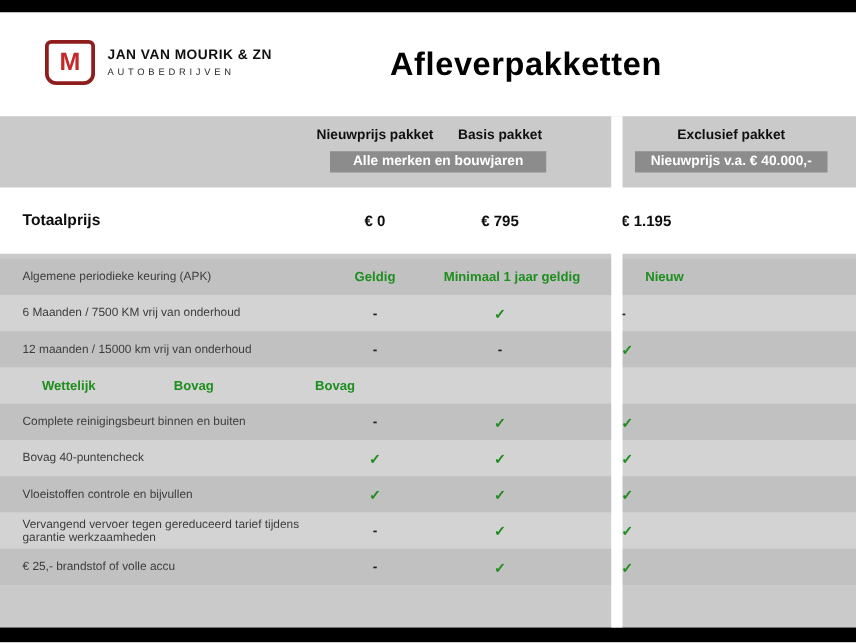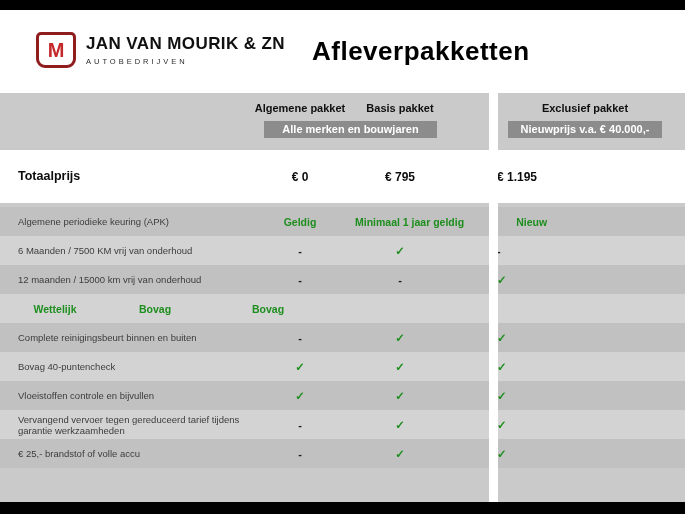--- a/index.html
+++ b/index.html
@@ -16,21 +16,21 @@
   .bar.bottom{bottom:0;height:12px;}
 
   
   .header{position:absolute;top:10px;left:0;width:685px;height:83px;background:#fff;}
   .logo{position:absolute;left:36px;top:22px;display:flex;align-items:center;gap:10px;}
   .logo-mark{
     width:40px;height:36px;border:3px solid #8f1d1d;border-radius:5px 5px 9px 9px;
     display:flex;align-items:center;justify-content:center;background:#fff;box-sizing:border-box;
   }
   .logo-mark span{color:#c42828;font-weight:bold;font-size:20px;line-height:1;}
-  .logo-name{font-size:17px;font-weight:bold;color:#101010;letter-spacing:.4px;white-space:nowrap;}
+  .logo-name{font-size:11px;font-weight:bold;color:#101010;letter-spacing:.4px;white-space:nowrap;}
   .logo-sub{font-size:7.5px;color:#2a2a2a;letter-spacing:3px;margin-top:3px;white-space:nowrap;}
   .title{
     position:absolute;left:312px;top:26px;margin:0;
     font-size:26px;font-weight:bold;color:#000;letter-spacing:.5px;white-space:nowrap;
   }
 
   
   .table{position:absolute;top:93px;left:0;width:685px;height:409px;background:#cacaca;}
   .sep{position:absolute;top:0;left:489px;width:9px;height:100%;background:#fff;z-index:3;}
 
@@ -82,21 +82,21 @@
         <div class="logo-sub">AUTOBEDRIJVEN</div>
       </div>
     </div>
     <h1 class="title">Afleverpakketten</h1>
   </div>
 
   <div class="table">
     <div class="sep"></div>
 
     <div class="thead">
-      <div class="col-h std">Algemene pakket</div>
+      <div class="col-h std">Nieuwprijs pakket</div>
       <div class="col-h basis">Basis pakket</div>
       <div class="col-h excl">Exclusief pakket</div>
       <div class="badge shared">Alle merken en bouwjaren</div>
       <div class="badge excl">Nieuwprijs v.a. € 40.000,-</div>
     </div>
 
     <div class="price-row">
       <div class="cl">Totaalprijs</div>
       <div class="cv">
           <span class="pv">€ 0</span>

